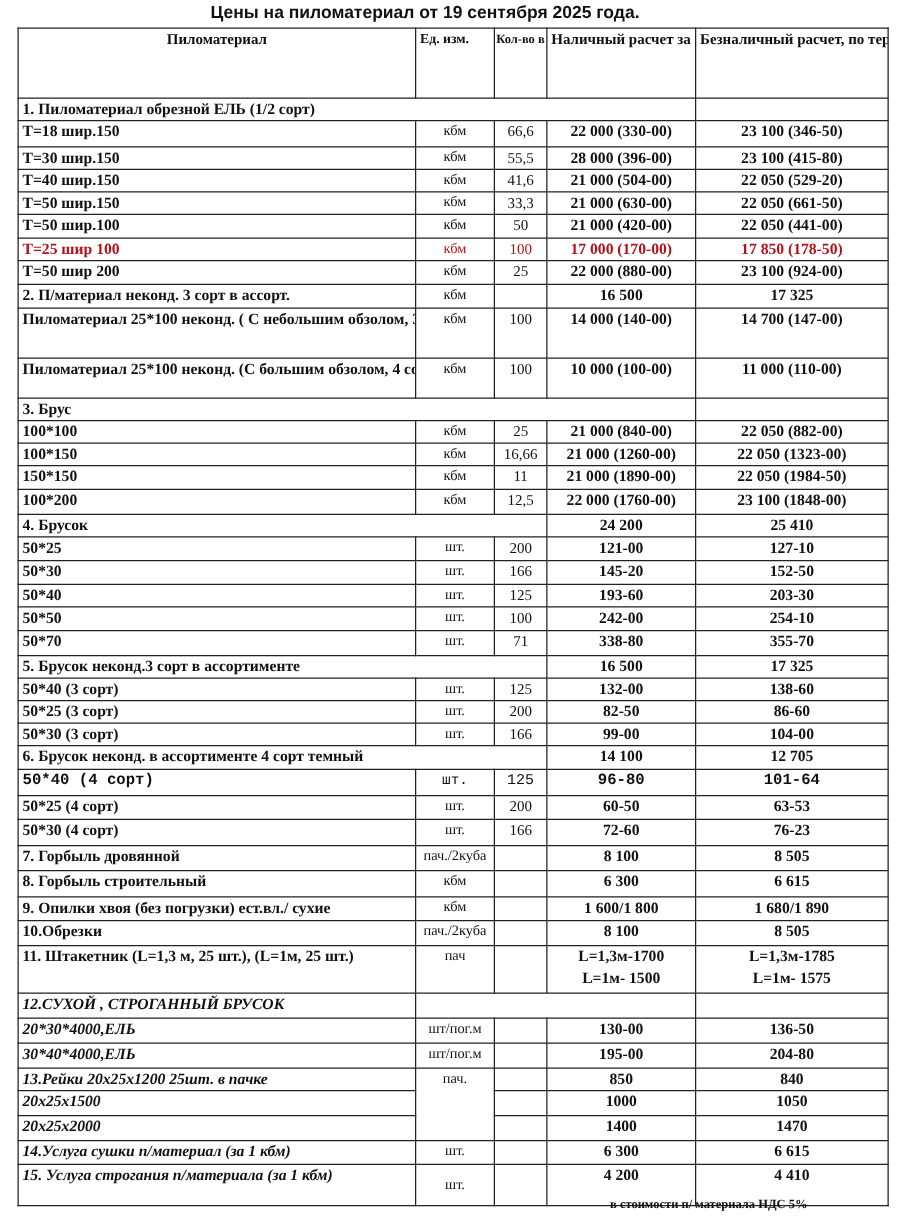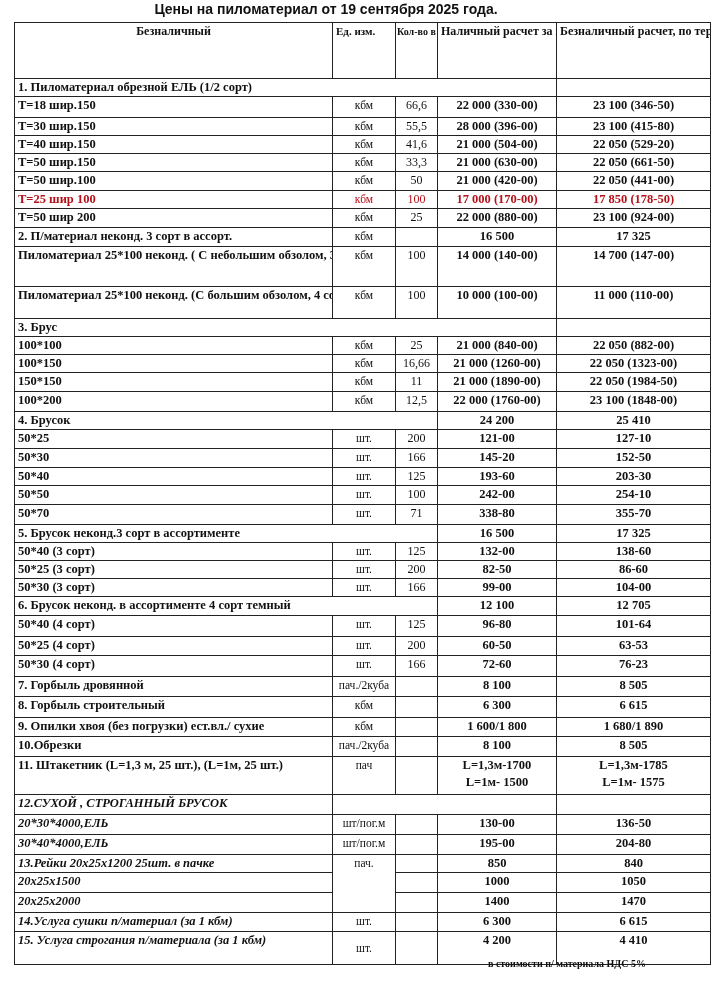--- a/index.html
+++ b/index.html
@@ -1,17 +1,17 @@
 <!DOCTYPE html>
 <html><head>
 <meta charset="utf-8">
 <style>
   html, body { margin:0; padding:0; background:#fff; }
   body { width:720px; height:984px; position:relative; overflow:hidden; color:#111; }
-  .title { position:absolute; left:2px; top:0; width:648px; text-align:center; font-family:"Liberation Sans", sans-serif; font-weight:bold; font-size:14px; line-height:18px; color:#111; }
+  .title { position:absolute; left:16px; top:0; width:648px; text-align:center; font-family:"Liberation Sans", sans-serif; font-weight:bold; font-size:14px; line-height:18px; color:#111; }
   table.price { position:absolute; left:14px; top:22px; width:696px; border-collapse:collapse; table-layout:fixed; font-family:"Liberation Serif", serif; font-size:12.5px; font-weight:bold; }
   table.price td { border:1.5px solid #222; padding:0 3px; vertical-align:top; line-height:17px; overflow:hidden; white-space:nowrap; }
   col.c1 { width:318px; } col.c2 { width:63px; } col.c3 { width:42px; } col.c4 { width:119px; } col.c5 { width:154px; }
   td.name { text-align:left; }
   td.unit { text-align:center; font-weight:normal; font-size:11.5px; }
   td.qty { text-align:center; font-weight:normal; font-size:12px; }
   td.price { text-align:center; }
   td.hdr { text-align:center; font-size:12px; line-height:16px; white-space:normal; }
   td.hdr.left { text-align:left; }
   td.wrap { white-space:normal; }
@@ -29,21 +29,21 @@
 <table class="price">
   <colgroup>
       <col class="c1">
       <col class="c2">
       <col class="c3">
       <col class="c4">
       <col class="c5">
     </colgroup>
   <tbody>
       <tr style="height:56px">
-    <td class="hdr">Безналичный</td>
+    <td class="hdr">Пиломатериал</td>
     <td class="hdr left" style="font-size:11px">Ед. изм.</td>
     <td class="hdr left" style="font-size:10px;padding:0 1px">Кол-во в 1 кбм</td>
     <td class="hdr">Наличный расчет за куб.м (шт.)</td>
     <td class="hdr">Безналичный расчет, по терминалу (эквайринг) за куб.м (шт)</td>
   </tr>
   </tbody>
     <tbody id="tbody">
       <tr style="height: 17px;">
         <td class="name" colspan="4">1.    Пиломатериал обрезной ЕЛЬ (1/2 сорт)</td>
         <td class="price"></td>
@@ -211,24 +211,24 @@
       </tr>
       <tr style="height: 18px; padding-left: 24px;">
         <td class="name">50*30  (3 сорт)</td>
         <td class="unit">шт.</td>
         <td class="qty">166</td>
         <td class="price">99-00</td>
         <td class="price">104-00</td>
       </tr>
       <tr style="height: 19px;">
         <td class="name" colspan="3">6. Брусок неконд. в ассортименте  4 сорт темный</td>
-        <td class="price">12 100</td>
+        <td class="price">14 100</td>
         <td class="price">12 705</td>
       </tr>
-      <tr style="height: 21px;">
+      <tr style="height: 21px; font-family: Liberation Mono, monospace;">
         <td class="name">50*40 (4 сорт)</td>
         <td class="unit">шт.</td>
         <td class="qty">125</td>
         <td class="price">96-80</td>
         <td class="price">101-64</td>
       </tr>
       <tr style="height: 19px;">
         <td class="name">50*25  (4 сорт)</td>
         <td class="unit">шт.</td>
         <td class="qty">200</td>

